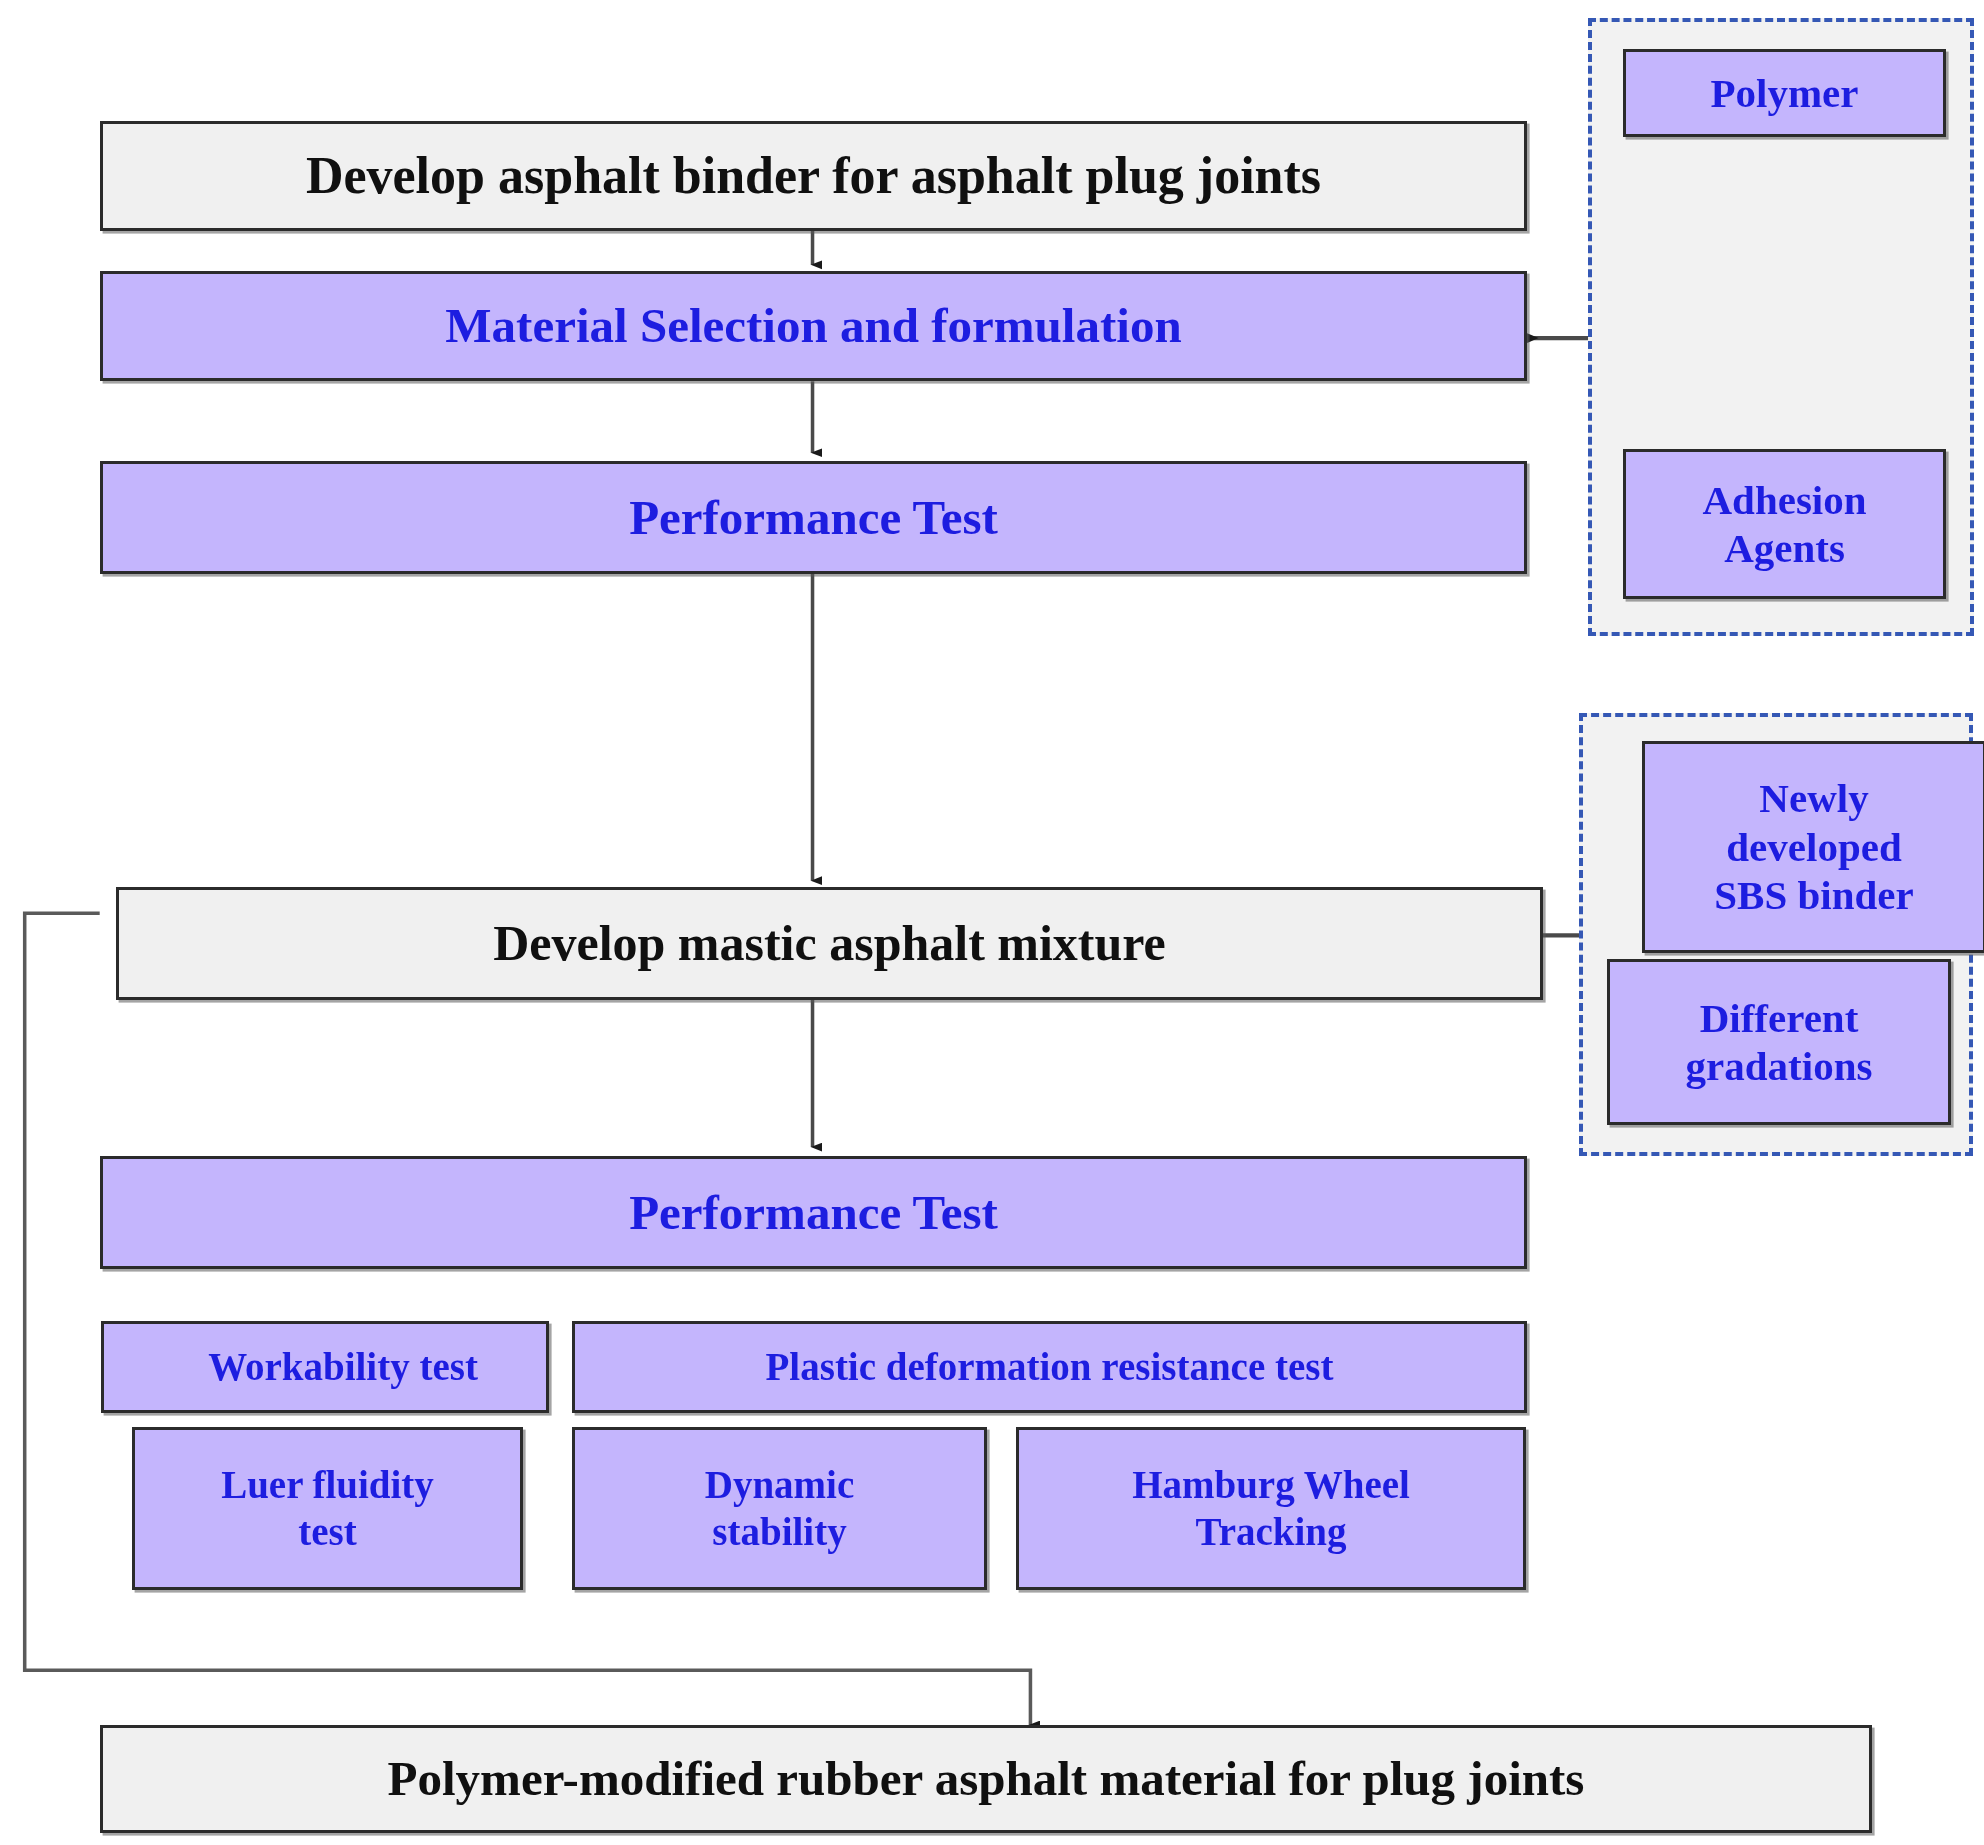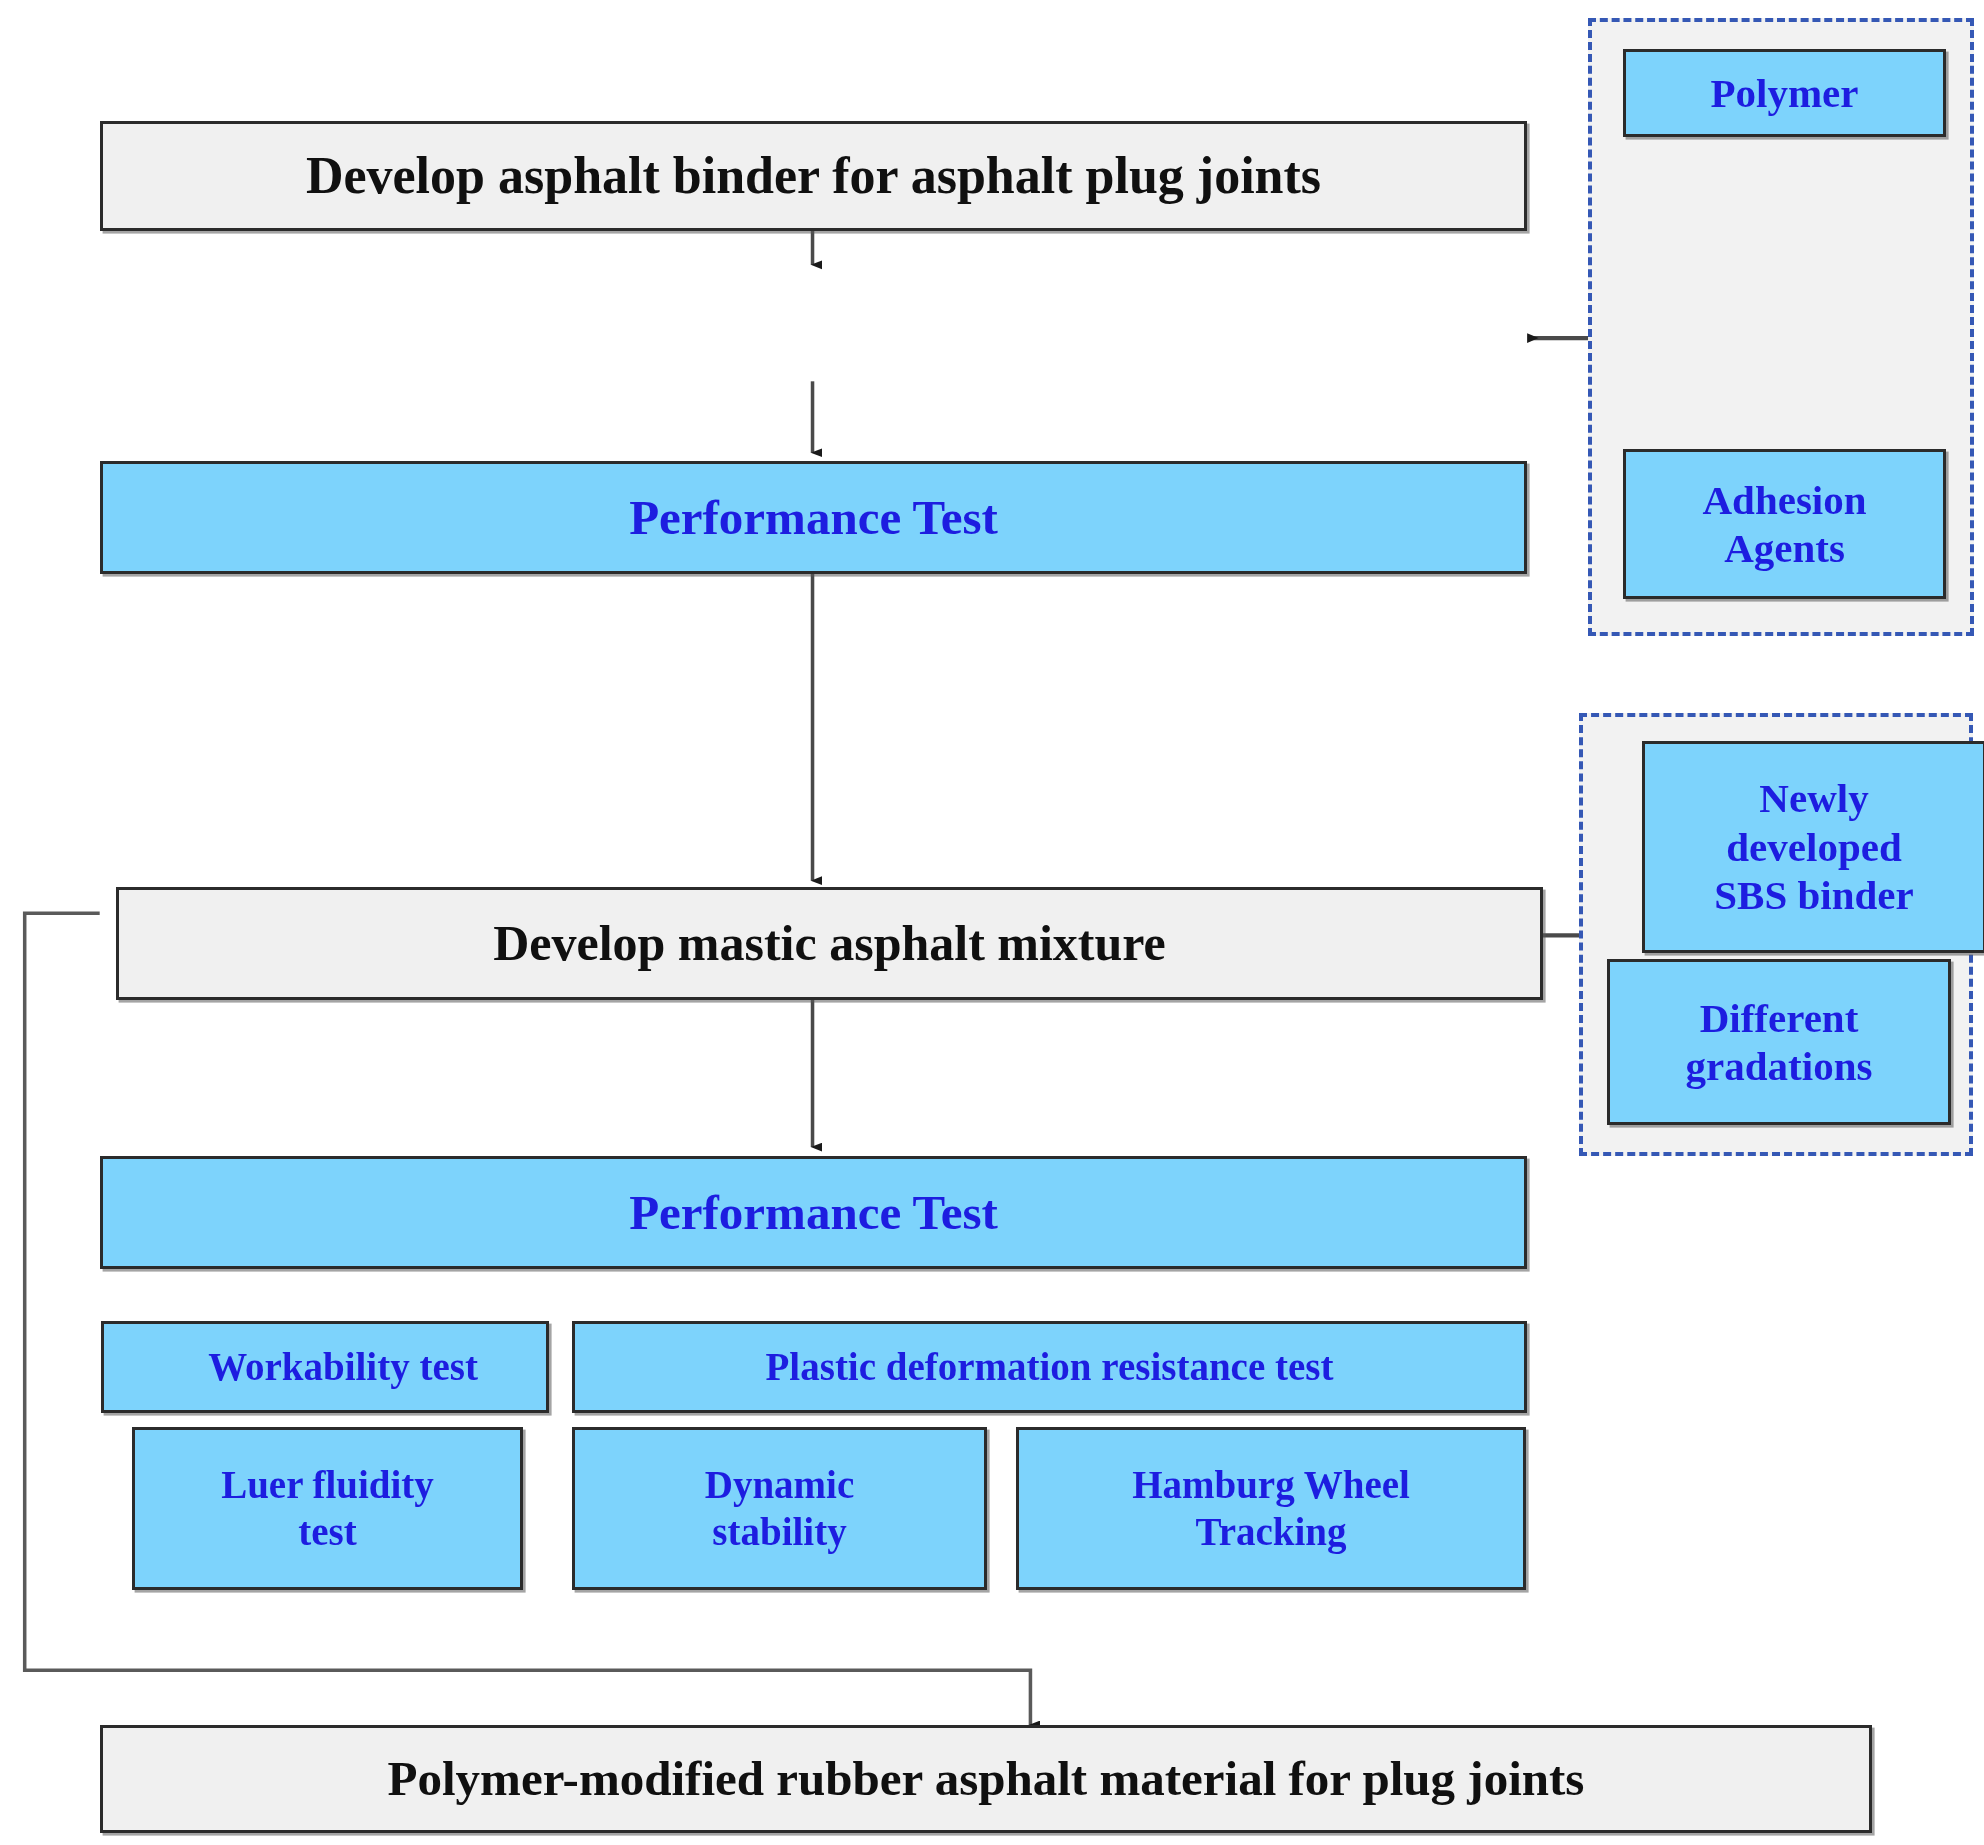--- a/index.html
+++ b/index.html
@@ -14,21 +14,21 @@
     background: #ffffff;
     font-family: "Liberation Serif", "DejaVu Serif", serif;
     overflow: hidden;
   }
 
   
   .node {
     position: absolute;
     box-sizing: border-box;
     border: 3.5px solid #2b2b2b;
-    background: #7dd3fc;
+    background: #c4b5fd;
     display: flex;
     align-items: center;
     justify-content: center;
     text-align: center;
     line-height: 1.18;
     box-shadow: 2.6px 2.6px 0 rgba(90,90,90,0.55);
   }
   .node.shaded {
     background: #f0f0f0;
   }
@@ -101,20 +101,23 @@
 
     <g>
       <path d="M 113 1035 L 28 1035 L 28 1893 L 1168 1893 L 1168 1955" fill="none" stroke="#5a5a5a" stroke-width="4" marker-end="url(#ah-down)"></path>
     </g>
   </svg>
 
   <div class="node shaded" style="left:100px; top:73px; width:1427px; height:110px; font-size:52px;margin-top:48px;">
     <span class="txt black">Develop asphalt binder for asphalt plug joints</span>
   </div>
 
+  <div class="node" style="left:100px; top:271px; width:1427px; height:110px; font-size:49px;">
+    <span class="txt blue">Material Selection and formulation</span>
+  </div>
 
   <div class="node" style="left:100px; top:461px; width:1427px; height:113px; font-size:49px;">
     <span class="txt blue">Performance Test</span>
   </div>
 
   <div class="node shaded" style="left:116px; top:887px; width:1427px; height:113px; font-size:50px;justify-content:flex-end;">
     <span class="txt black">Develop mastic asphalt mixture</span>
   </div>
 
   <div class="node" style="left:100px; top:1156px; width:1427px; height:113px; font-size:49px;">

